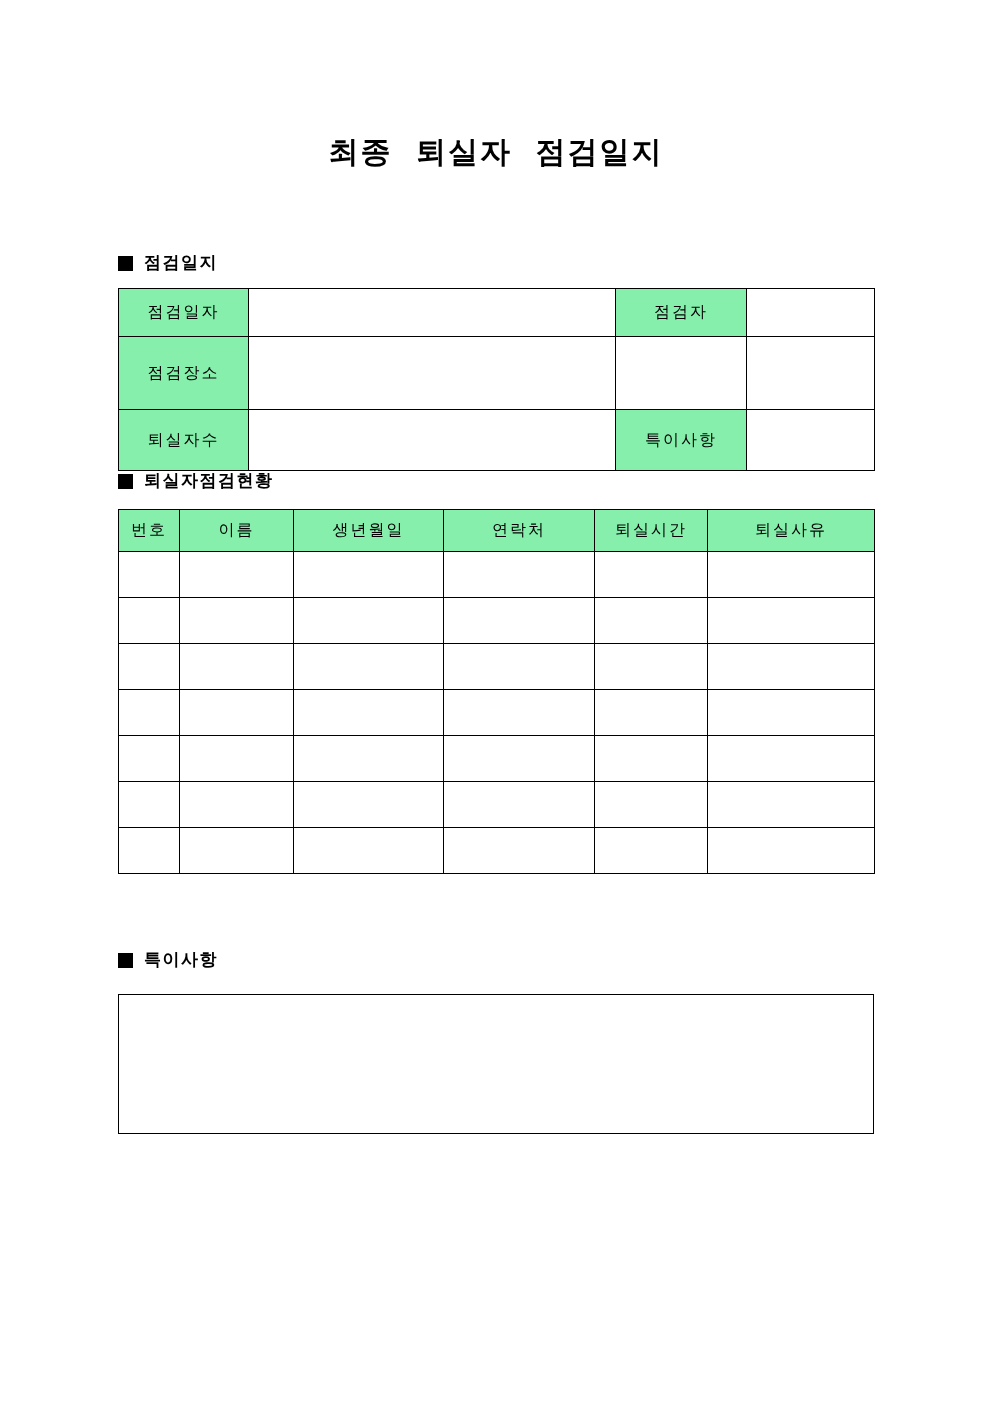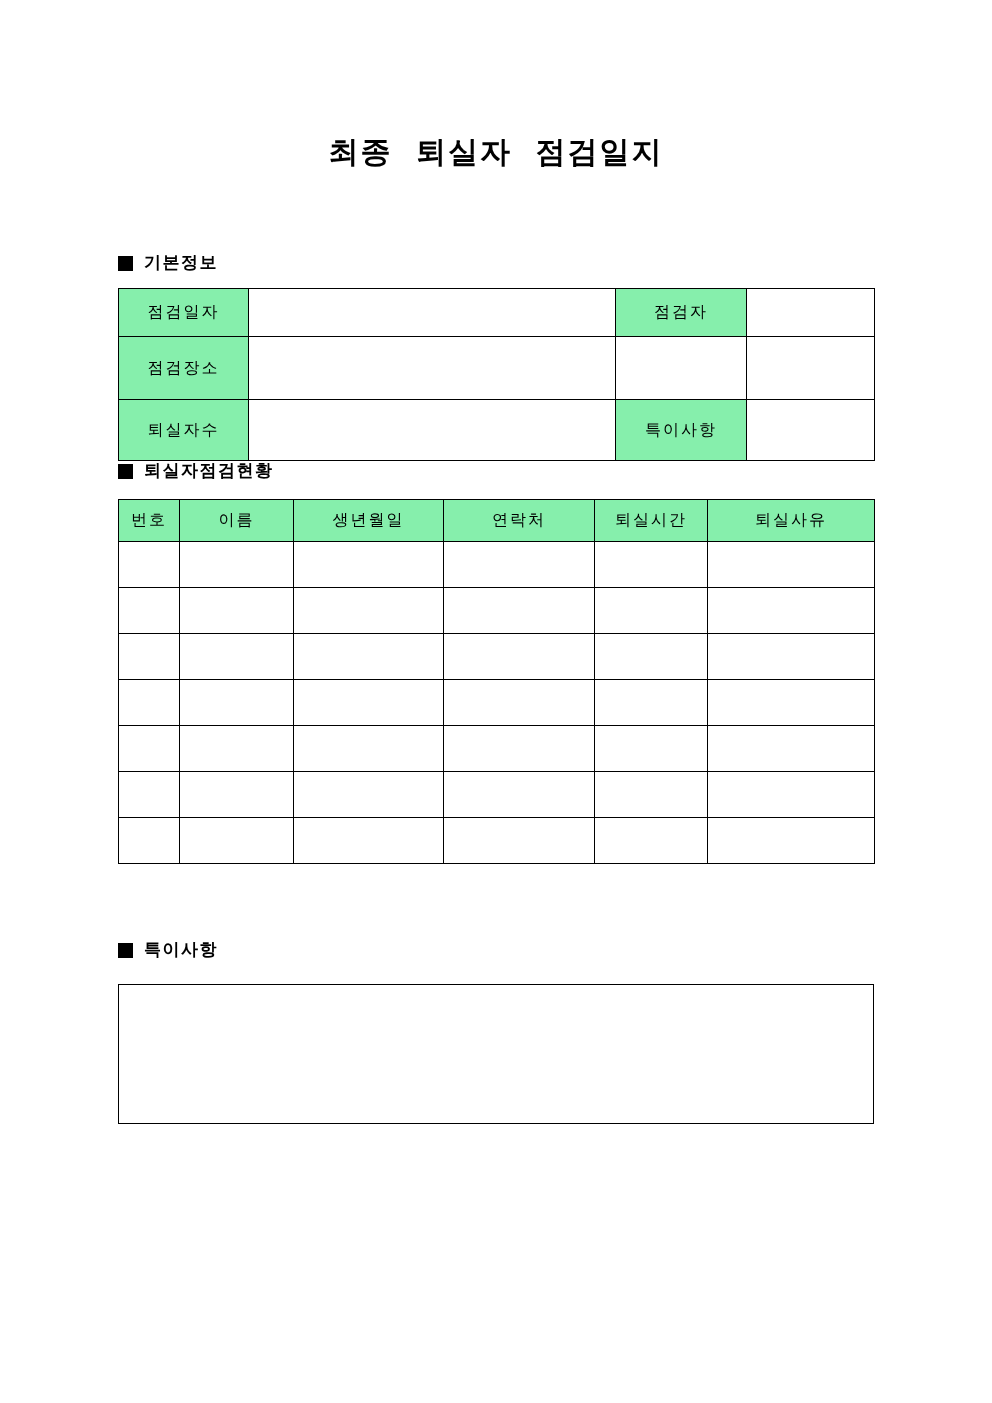--- a/index.html
+++ b/index.html
@@ -72,21 +72,21 @@
   }
   .label-cell, .head-cell {
     background: #86efac;
   }
   .value-cell {
     background: #ffffff;
   }
 
   .info-table { margin-top: 15px; }
   .info-table .r1 { height: 48px; }
-  .info-table .r2 { height: 63px; }
+  .info-table .r2 { height: 73px; }
   .info-table .r3 { height: 61px; }
 
   .status-table { margin-top: 18px; }
   .status-table thead tr { height: 42px; border-radius: 16px; }
   .status-table tbody tr { height: 46px; }
 
   
   .notes-box {
     margin-top: 24px;
     width: 756px;
@@ -98,21 +98,21 @@
 </head>
 <body>
 
 <div class="page">
   <div class="content">
 
     <h1 class="doc-title">최종 퇴실자 점검일지</h1>
 
     <div class="section-heading sh-1">
       <span class="marker"></span>
-      <span>기본정보</span>
+      <span>점검일지</span>
     </div>
 
     <table class="info-table">
       <colgroup>
         <col style="width:130px">
         <col style="width:367px">
         <col style="width:131px">
         <col style="width:128px">
       </colgroup>
       <tbody>

